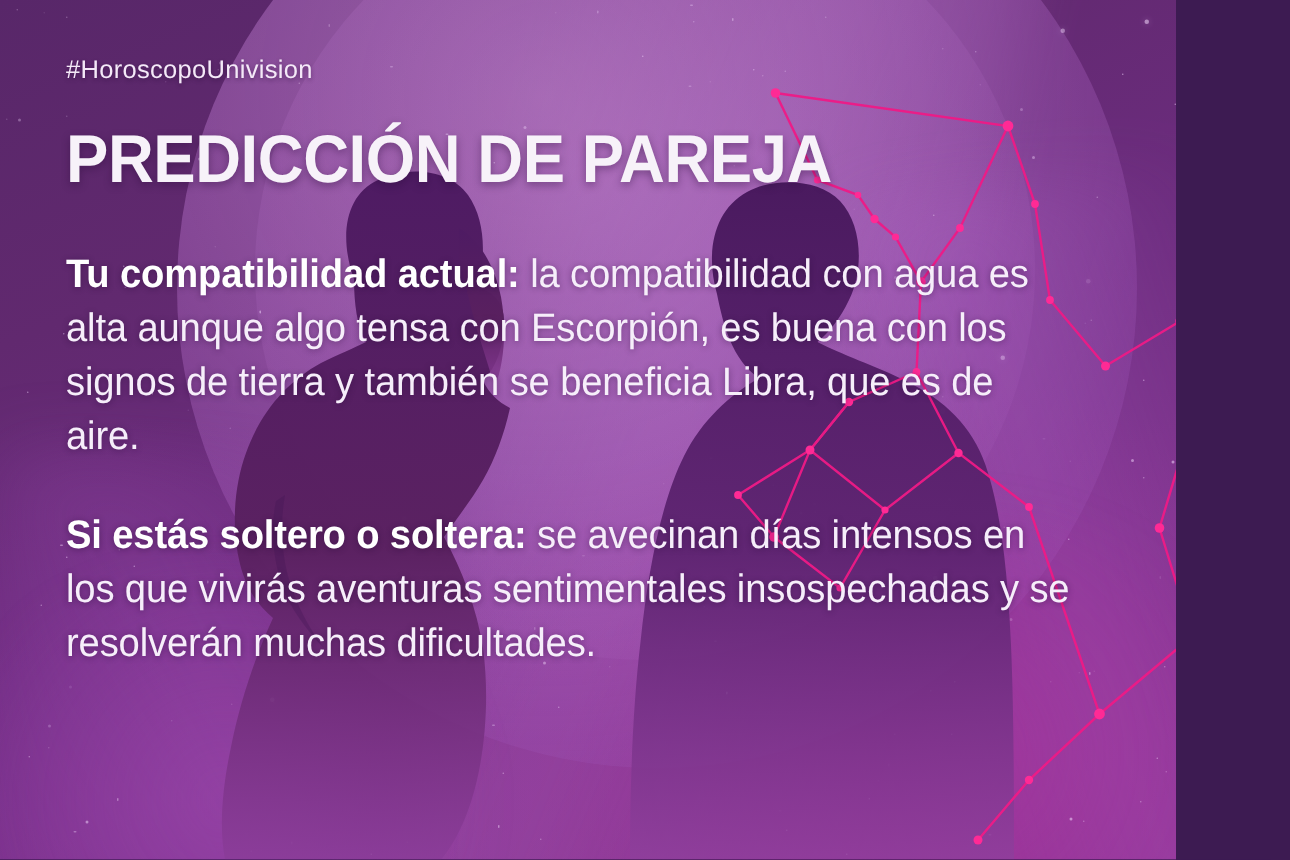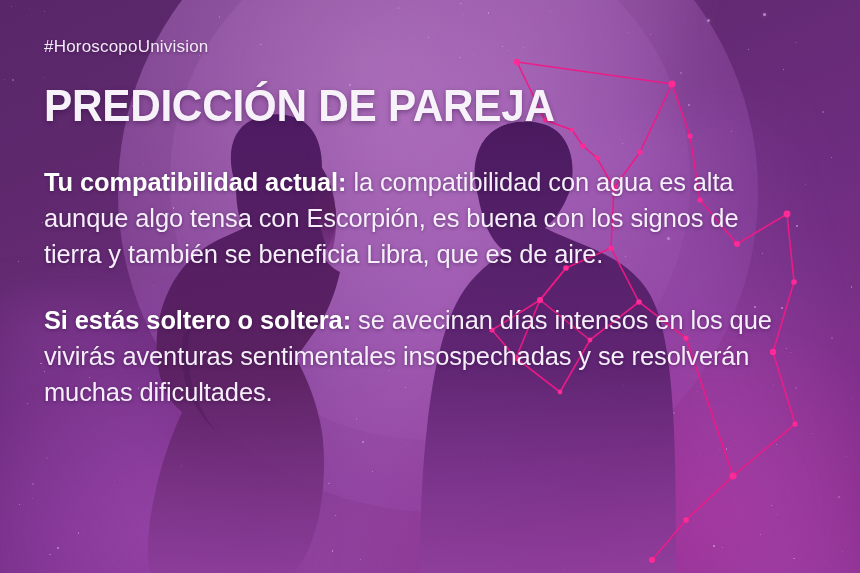--- a/index.html
+++ b/index.html
@@ -6,21 +6,21 @@
   * { margin:0; padding:0; box-sizing:border-box; }
   html, body {
     width:860px; height:573px;
     overflow:hidden;
     background:#3d1b52;
     font-family:"Liberation Sans", sans-serif;
   }
 
   #card {
     position:relative;
-    width:860px; height:573px;
+    width:784px; height:573px;
     overflow:hidden;
     background:
       radial-gradient(ellipse 620px 460px at 74% 92%, rgba(160,44,150,0.60) 0%, rgba(160,44,150,0) 62%),
       radial-gradient(ellipse 560px 420px at 10% 96%, rgba(132,52,150,0.55) 0%, rgba(132,52,150,0) 65%),
       linear-gradient(158deg, #582769 0%, #61296f 26%, #6c2c7e 52%, #7a3089 74%, #86308f 100%);
   }
 
   
   .layer { position:absolute; inset:0; pointer-events:none; }
 

